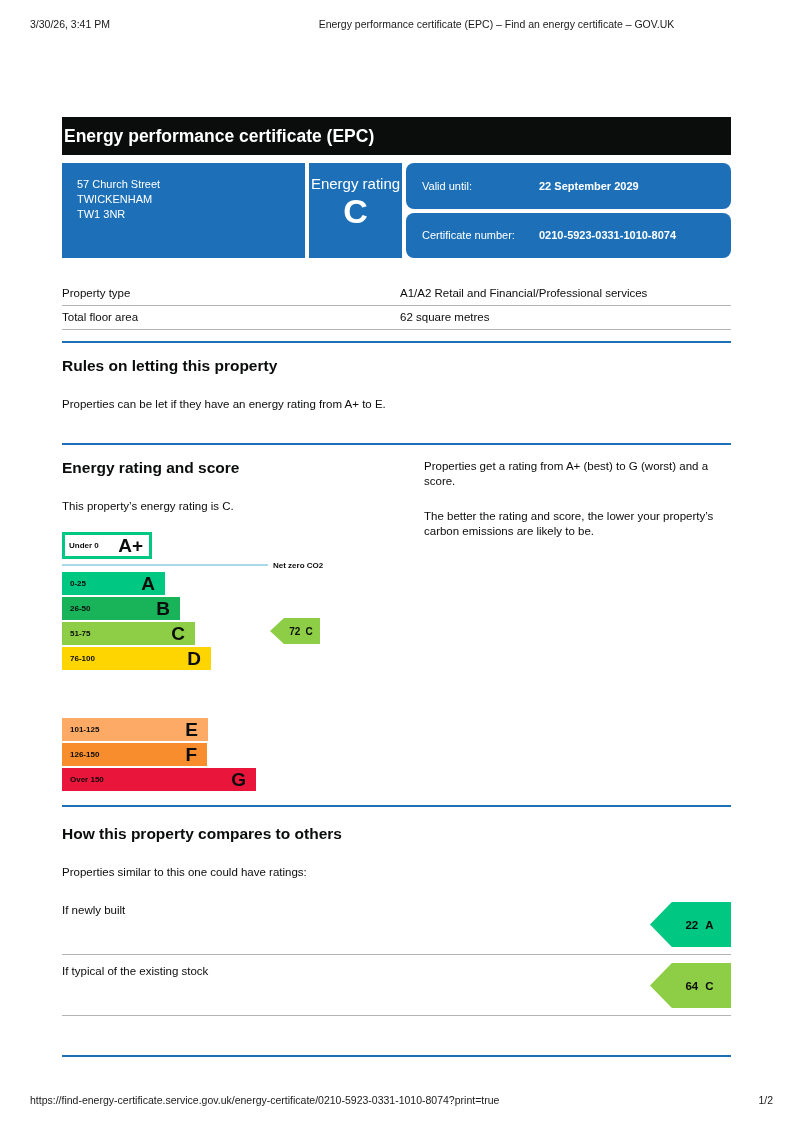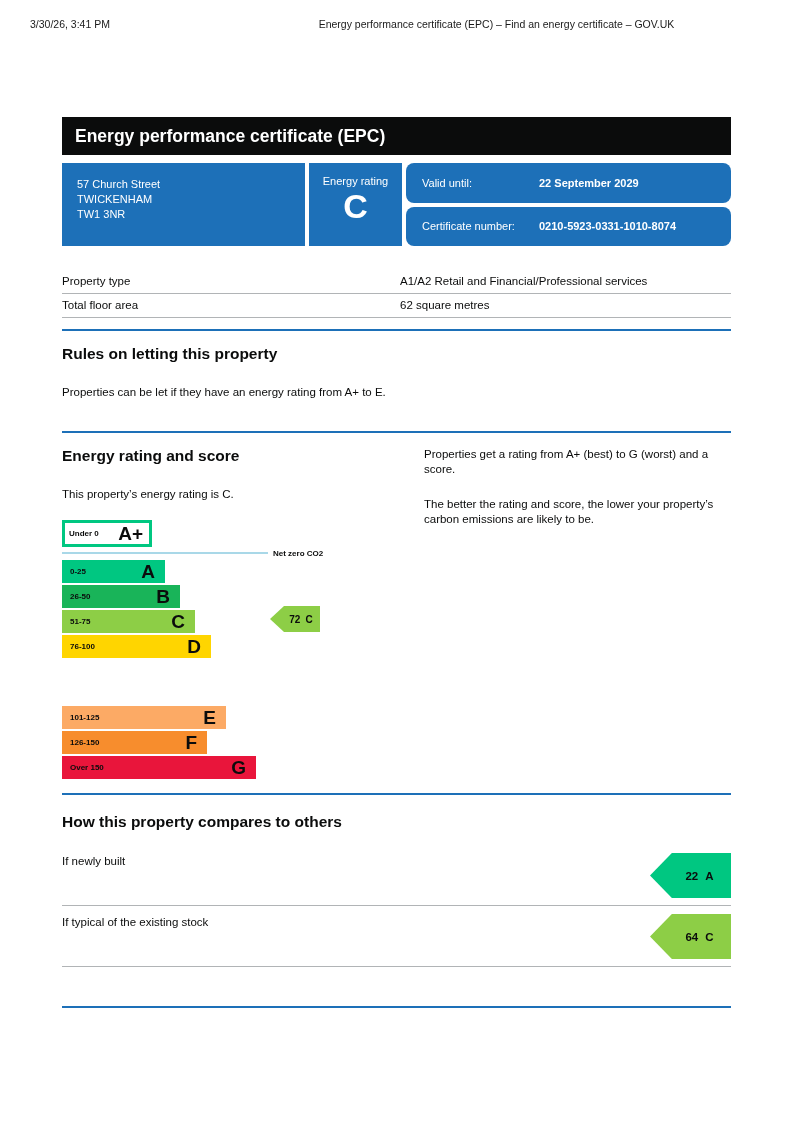--- a/index.html
+++ b/index.html
@@ -35,36 +35,36 @@
   
   .content { margin: 0 62px; padding-top: 117px; width: 669px; }
 
   
   .banner {
     background: #0b0c0c;
     color: #ffffff;
     height: 38px;
     display: flex;
     align-items: center;
-    padding-left: 13px;
+    padding-left: 2px;
     font-size: 17.5px;
     font-weight: bold;
     margin-bottom: 8px;
   }
 
   
-  .summary { display: flex; gap: 4px; height: 83px; }
+  .summary { display: flex; gap: 4px; height: 95px; }
   .box { background: #1d70b8; color: #fff; }
   .addr-box { flex: 0 0 243px; padding: 14px 0 0 15px; font-size: 11px; line-height: 15px; }
   .rating-box {
     flex: 0 0 93px;
     display: flex; flex-direction: column; align-items: center;
     padding-top: 12px;
   }
-  .rating-box .rb-label { font-size: 11px; }
+  .rating-box .rb-label { font-size: 15px; }
   .rating-box .rb-letter { font-size: 34px; font-weight: bold; line-height: 38px; }
   .meta-col { flex: 1; display: flex; flex-direction: column; gap: 4px; }
   .meta-box { flex: 1; display: flex; align-items: center; padding-left: 16px; font-size: 11px; border-radius: 8px; }
   .meta-box .mb-label { width: 117px; }
   .meta-box .mb-value { font-weight: bold; }
 
   
   .details { margin-top: 24px; font-size: 11.5px; }
   .detail-row {
     display: flex;
@@ -229,21 +229,21 @@
                 <span class="band-letter">B</span>
               </div>
               <div class="band-bar" style="width: 133px; background: rgb(141, 206, 70);">
                 <span class="band-range">51-75</span>
                 <span class="band-letter">C</span>
               </div>
               <div class="band-bar" style="width: 149px; background: rgb(255, 213, 0);">
                 <span class="band-range">76-100</span>
                 <span class="band-letter">D</span>
               </div>
-              <div class="band-bar" style="width: 164px; background: rgb(252, 170, 101); margin-top: 48px;">
+              <div class="band-bar" style="width: 146px; background: rgb(252, 170, 101); margin-top: 48px;">
                 <span class="band-range">101-125</span>
                 <span class="band-letter">E</span>
               </div>
               <div class="band-bar" style="width: 145px; background: rgb(247, 141, 45);">
                 <span class="band-range">126-150</span>
                 <span class="band-letter">F</span>
               </div>
               <div class="band-bar" style="width: 194px; background: rgb(233, 21, 59);">
                 <span class="band-range">Over 150</span>
                 <span class="band-letter">G</span>
@@ -256,34 +256,39 @@
         </div>
       </div>
       <div class="rs-right">
         <p class="body-text">Properties get a rating from A+ (best) to G (worst) and a score.</p>
         <p class="body-text">The better the rating and score, the lower your property’s carbon emissions are likely to be.</p>
       </div>
     </div>
 
     <div class="blue-divider div-3"></div>
     <h2 class="h2-compare">How this property compares to others</h2>
+    <p class="body-text p-compare-intro">Properties similar to this one could have ratings:</p>
     <div class="compare-rows" id="compare-rows">
         <div class="compare-row">
           <span class="cr-label">If newly built</span>
           <div class="compare-arrow" style="background: rgb(0, 199, 129);">
             <span>22</span>
             <span>A</span>
           </div>
         </div>
         <div class="compare-row">
           <span class="cr-label">If typical of the existing stock</span>
           <div class="compare-arrow" style="background: rgb(141, 206, 70);">
             <span>64</span>
             <span>C</span>
           </div>
         </div>
       </div>
 
     <div class="blue-divider div-4"></div>
   </div>
 
+  <div class="print-footer">
+    <span>https://find-energy-certificate.service.gov.uk/energy-certificate/0210-5923-0331-1010-8074?print=true</span>
+    <span>1/2</span>
+  </div>
 
 </div>
 
 </body></html>

